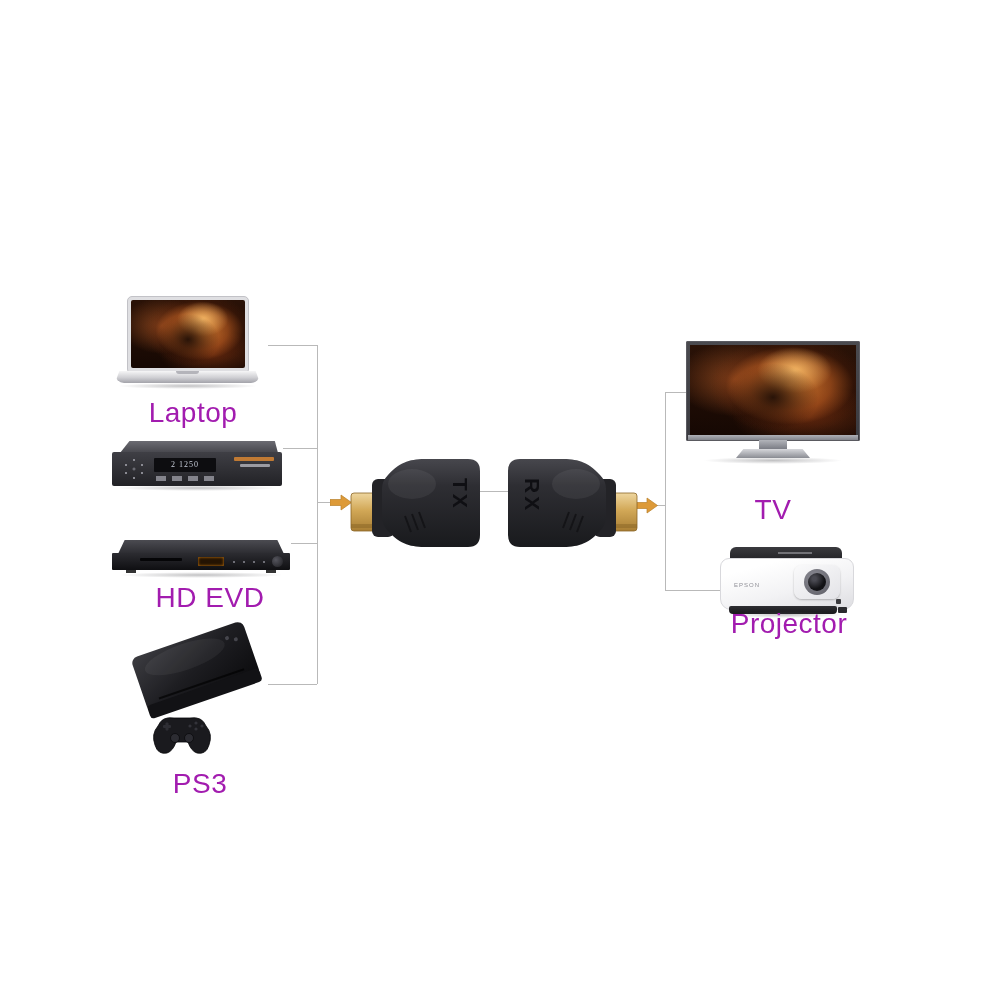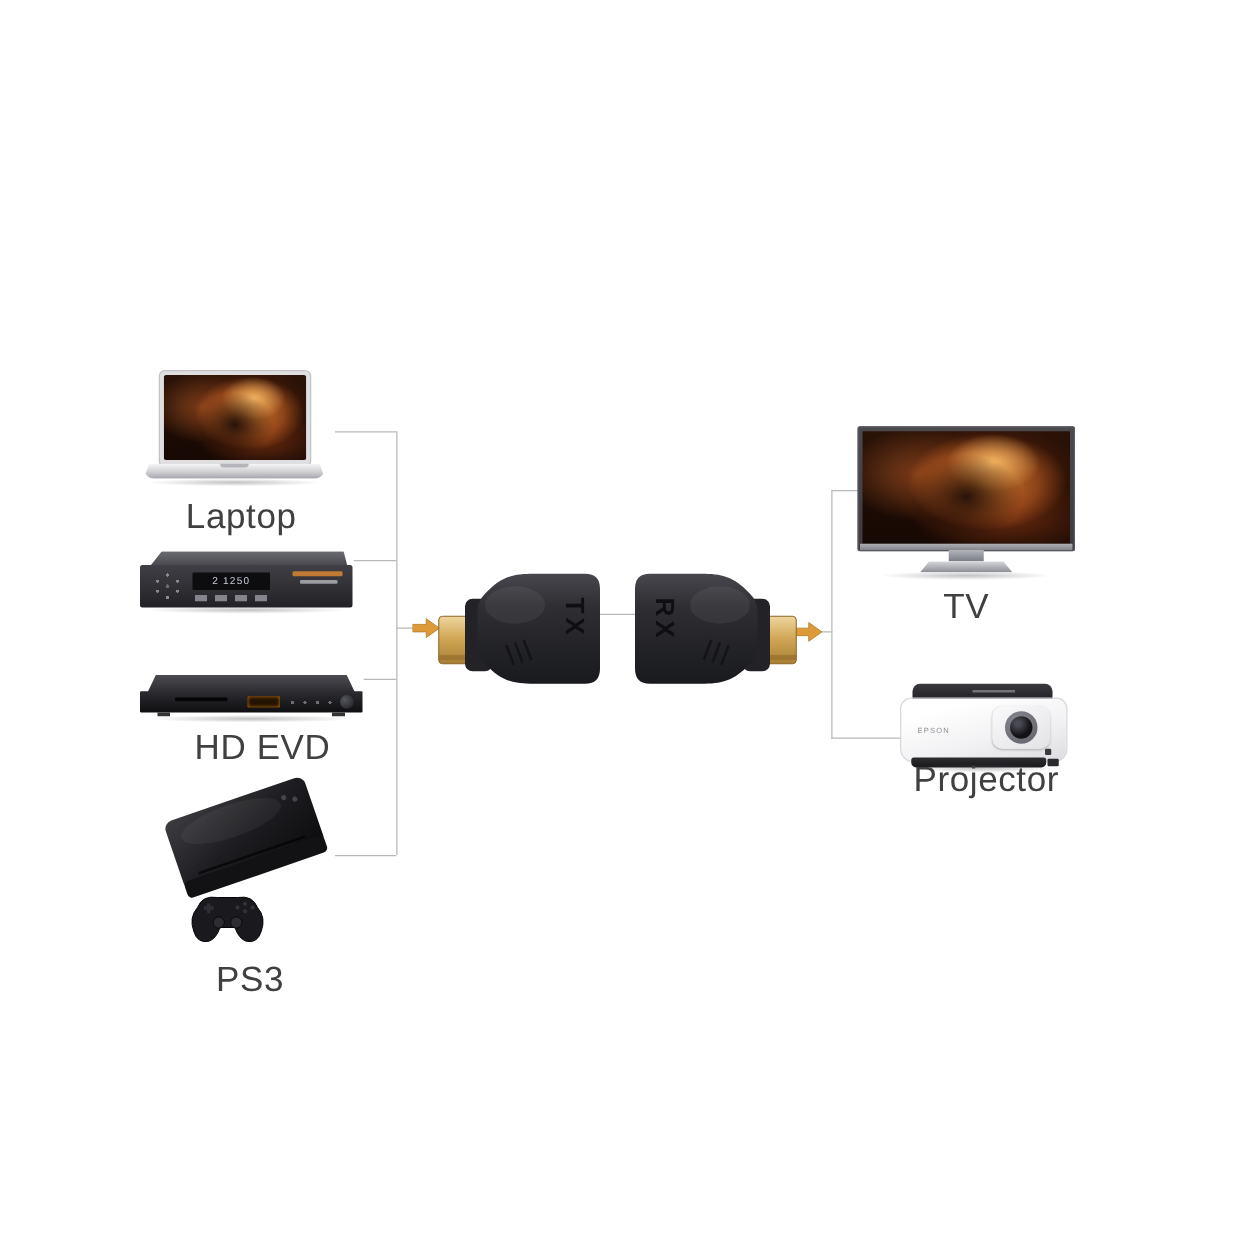--- a/index.html
+++ b/index.html
@@ -1,20 +1,20 @@
 <!DOCTYPE html>
 <html><head>
 <meta charset="utf-8">
 <style>
   html,body{margin:0;padding:0;background:#ffffff;}
   .stage{position:relative;width:1000px;height:1000px;background:#ffffff;overflow:hidden;
          font-family:"Liberation Sans","DejaVu Sans",sans-serif;}
   .abs{position:absolute;}
   .cline{position:absolute;background:#b9b9b9;z-index:1;}
-  .dev-label{position:absolute;transform:translateX(-50%);font-size:28px;color:#404040;
+  .dev-label{position:absolute;transform:translateX(-50%);font-size:28px;color:#a21caf;
              white-space:nowrap;z-index:3;letter-spacing:0.5px;}
   .shadow{position:absolute;border-radius:50%;
           background:radial-gradient(ellipse at center, rgba(80,80,85,0.35), rgba(80,80,85,0) 70%);}
 
   
   .fire{position:absolute;overflow:hidden;
     background:
       radial-gradient(ellipse 38% 52% at 50% 58%, rgba(22,9,4,0.88), rgba(22,9,4,0) 72%),
       radial-gradient(ellipse 30% 34% at 63% 28%, rgba(252,190,105,0.9), rgba(252,190,105,0) 75%),
       radial-gradient(ellipse 55% 62% at 60% 45%, rgba(238,140,55,0.9), rgba(205,100,35,0.6) 45%, rgba(95,35,10,0.25) 70%, rgba(30,10,4,0) 88%),
@@ -40,21 +40,21 @@
              background:linear-gradient(180deg,#3f3f45,#222226);}
   .stb-btns{left:10px;top:16px;width:24px;height:24px;background:
       radial-gradient(circle 2px at 12px 3px,#8a8a92 60%,transparent 65%),
       radial-gradient(circle 2px at 4px 8px,#8a8a92 60%,transparent 65%),
       radial-gradient(circle 2px at 20px 8px,#8a8a92 60%,transparent 65%),
       radial-gradient(circle 2.5px at 12px 12px,#6a6a72 60%,transparent 65%),
       radial-gradient(circle 2px at 4px 16px,#8a8a92 60%,transparent 65%),
       radial-gradient(circle 2px at 20px 16px,#8a8a92 60%,transparent 65%),
       radial-gradient(circle 2px at 12px 21px,#8a8a92 60%,transparent 65%);}
   .stb-display{left:42px;top:17px;width:62px;height:14px;background:#0d0d10;border-radius:1px;
-               color:#c6ccd8;font-family:Liberation Sans, sans-serif;font-size:8px;
+               color:#c6ccd8;font-family:Liberation Serif, serif;font-size:8px;
                line-height:14px;text-align:center;letter-spacing:1px;}
   .stb-subrow{left:44px;top:35px;width:58px;height:5px;
               background:repeating-linear-gradient(90deg,#84848c 0 10px,transparent 10px 16px);}
   .stb-badge1{left:122px;top:16px;width:40px;height:4px;background:#c07a34;border-radius:1px;}
   .stb-badge2{left:128px;top:23px;width:30px;height:3px;background:#9b9ba2;border-radius:1px;}
 
   
   .evd{left:112px;top:540px;width:178px;height:46px;z-index:2;}
   .evd-top{left:6px;top:0;width:166px;height:14px;background:linear-gradient(180deg,#4b4b51,#2b2b30);
            clip-path:polygon(4% 0,96% 0,100% 100%,0 100%);}
@@ -231,21 +231,21 @@
 
   <div class="abs tv">
     <div class="abs tv-frame">
       <div class="fire tv-fire"></div>
       <div class="abs tv-chin"></div>
     </div>
     <div class="abs tv-neck"></div>
     <div class="abs tv-base"></div>
     <div class="shadow" style="left:17px;top:116px;width:140px;height:7px"></div>
   </div>
-  <div class="dev-label" style="left:773px;top:469px">TV</div>
+  <div class="dev-label" style="left:773px;top:494px">TV</div>
 
   <div class="abs proj">
     <div class="abs proj-topstrip"></div>
     <div class="abs proj-toptext"></div>
     <div class="abs proj-body"></div>
     <div class="abs proj-lensplate"></div>
     <div class="abs proj-ring"></div>
     <div class="abs proj-lens"></div>
     <div class="abs proj-brand">EPSON</div>
     <div class="abs proj-mark"></div>

